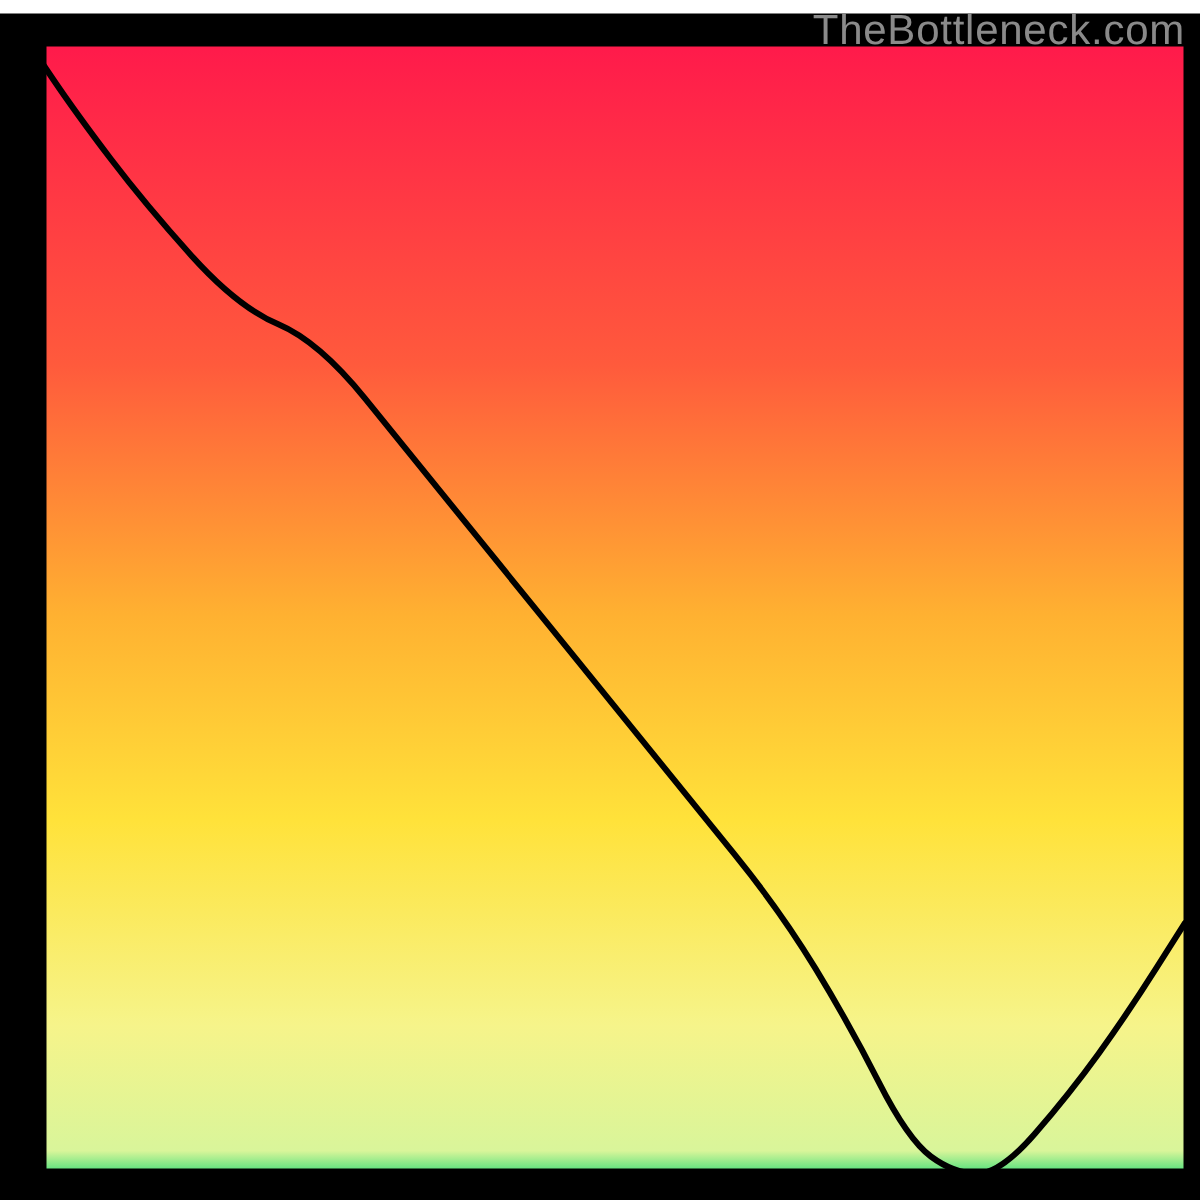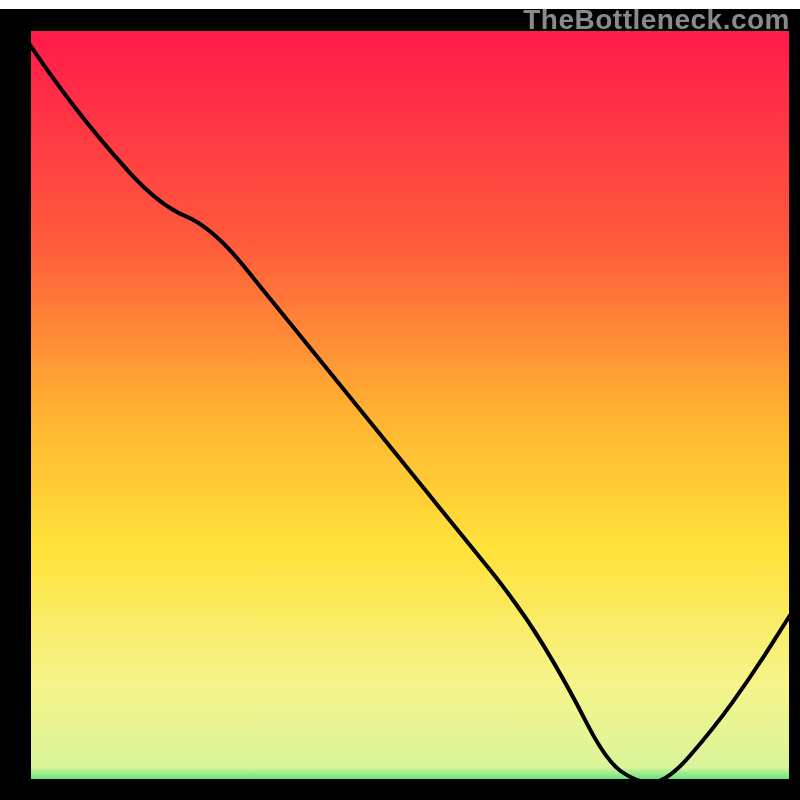--- a/index.html
+++ b/index.html
@@ -13,21 +13,21 @@
     position: relative;
     width: 800px;
     height: 800px;
   }
   .watermark {
     position: absolute;
     top: 4px;
     right: 10px;
     font-family: Arial, Helvetica, sans-serif;
     font-size: 28px;
-    font-weight: bold;
+    font-weight: normal;
     color: #8a8a8a;
     letter-spacing: 0.5px;
     z-index: 10;
   }
   svg {
     display: block;
   }
 </style>
 </head>
 <body>

